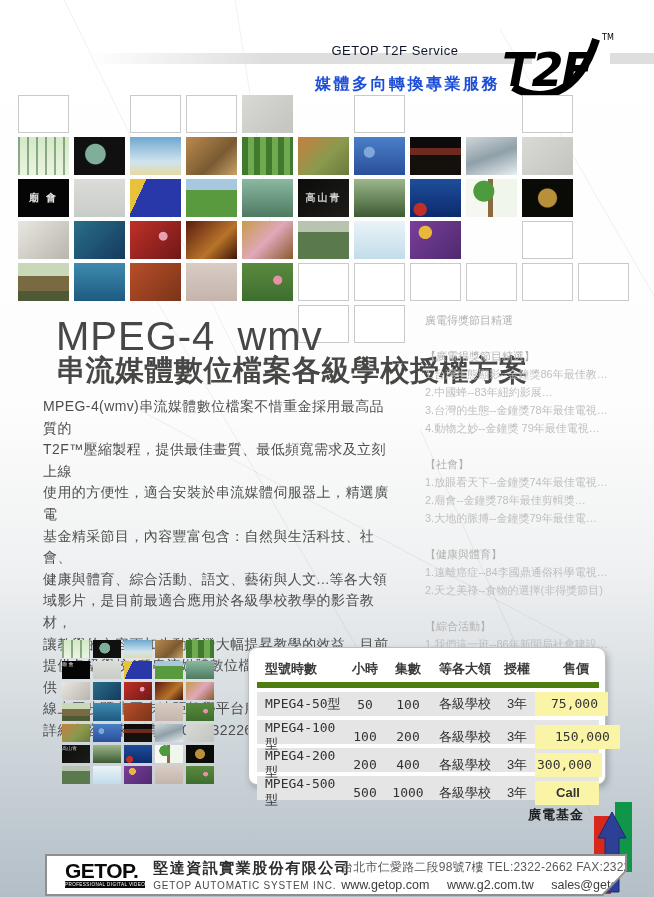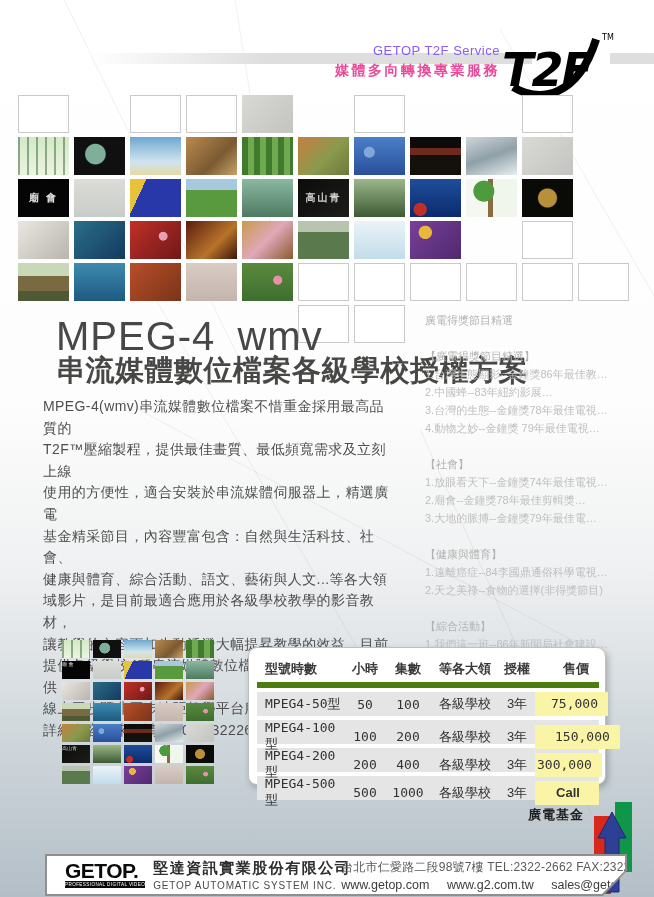--- a/index.html
+++ b/index.html
@@ -8,22 +8,22 @@
     font-family:"Liberation Sans","DejaVu Sans",sans-serif;
     background:linear-gradient(180deg,#ffffff 0%,#fdfdfd 45%,#f0f1f2 63%,#d3dade 80%,#b3bec7 100%);
   }
   .abs{position:absolute;}
   
   .dline{position:absolute;width:1px;background:#000;opacity:.055;transform-origin:top center;}
   
   .band{position:absolute;top:53px;height:11px;background:#dedede;}
   .band.fade{background:linear-gradient(90deg,rgba(222,222,222,0),#dedede 40%);}
   .svc{position:absolute;top:44px;left:290px;width:210px;text-align:right;line-height:1.15;}
-  .svc .l1{font-size:13px;color:#8b5cf6;letter-spacing:.5px;}
-  .svc .l2{font-size:14px;color:#ec4899;font-weight:bold;letter-spacing:2.5px;margin-top:3px;}
+  .svc .l1{font-size:13px;color:#0f172a;letter-spacing:.5px;text-align:center;}
+  .svc .l2{font-size:16px;color:#1d4ed8;font-weight:bold;letter-spacing:2.5px;margin-top:16px;}
   
   .grid{position:absolute;left:18px;top:95px;display:grid;
         grid-template-columns:repeat(11,51px);grid-auto-rows:38px;column-gap:5px;row-gap:4px;}
   .cell{width:51px;height:38px;box-sizing:border-box;overflow:hidden;}
   .cell.empty{background:#fff;border:1px solid #c9c9c9;}
   .cell.thumb{display:flex;align-items:center;justify-content:center;
               font-size:10px;letter-spacing:2px;font-weight:bold;}
   
   .title1{position:absolute;left:56px;top:314px;font-size:40px;color:#474745;
           letter-spacing:1px;word-spacing:10px;}

